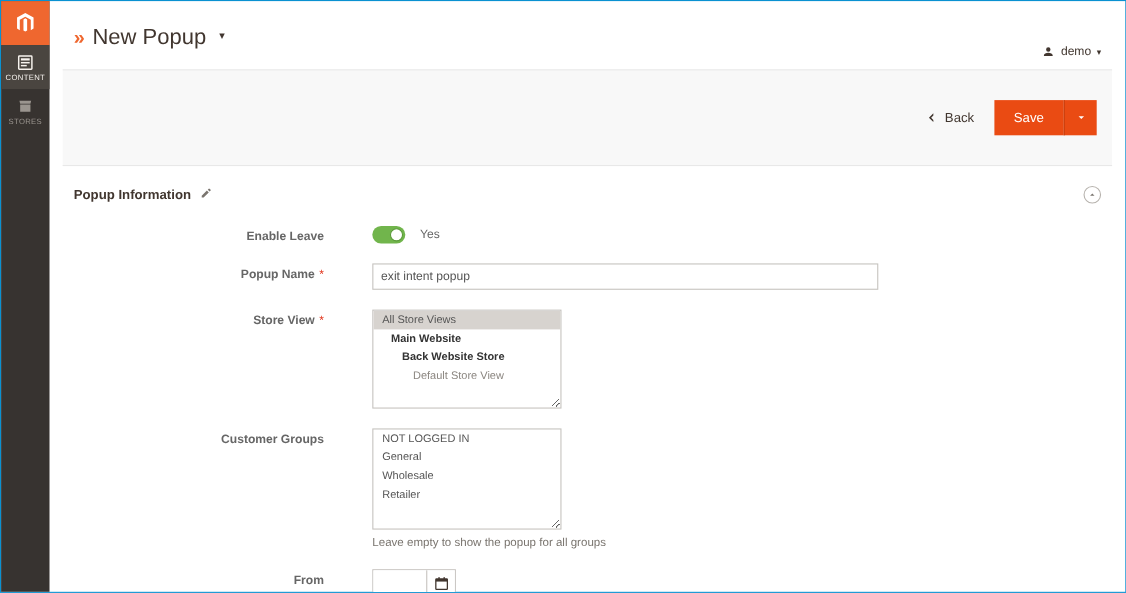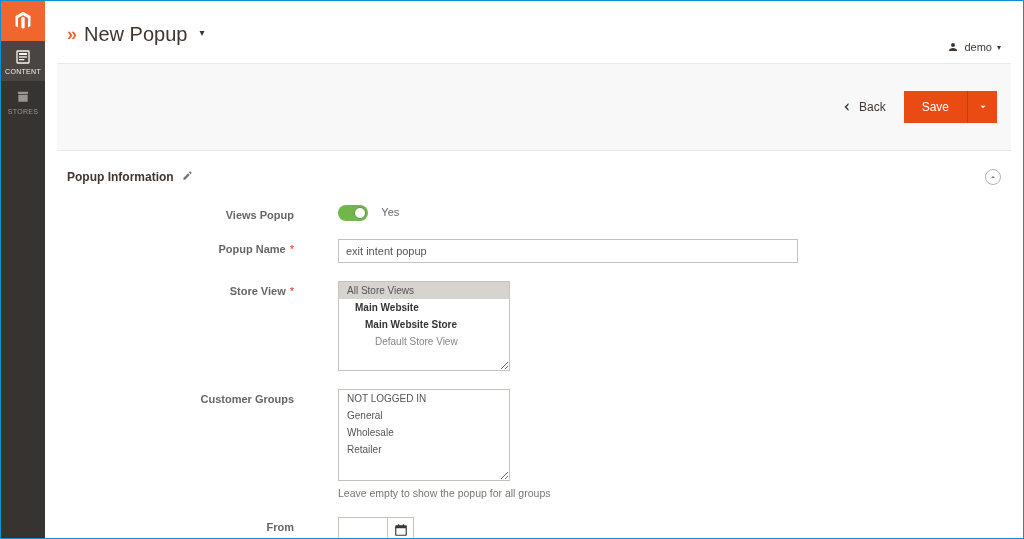--- a/index.html
+++ b/index.html
@@ -232,41 +232,41 @@
     <div class="collapse-btn">
       <svg viewBox="0 0 24 24">
           <path fill="#7a756f" d="M6 15l6-6 6 6z"></path>
         </svg>
     </div>
   </div>
 
   <div class="form-area">
 
     <div class="form-row">
-      <div class="form-label">Views Popup</div>
+      <div class="form-label">Enable Leave</div>
       <div class="form-control">
         <span class="toggle"><span class="knob"></span></span>
         <span class="toggle-label">Yes</span>
       </div>
     </div>
 
     <div class="form-row">
       <div class="form-label"><span>Popup Name</span><span class="req">*</span></div>
       <div class="form-control">
         <input type="text" class="txt" value="exit intent popup" style="">
       </div>
     </div>
 
     <div class="form-row">
       <div class="form-label"><span>Store View</span><span class="req">*</span></div>
       <div class="form-control">
         <div class="multiselect ms-tall" id="storeview-select">
             <div class="ms-item selected">All Store Views</div>
             <div class="ms-item bold indent1">Main Website</div>
-            <div class="ms-item bold indent2">Main Website Store</div>
+            <div class="ms-item bold indent2">Back Website Store</div>
             <div class="ms-item indent3">Default Store View</div>
           </div>
       </div>
     </div>
 
     <div class="form-row">
       <div class="form-label">Customer Groups</div>
       <div class="form-control">
         <div class="multiselect ms-tall2" id="custgroups-select">
             <div class="ms-item">NOT LOGGED IN</div>

